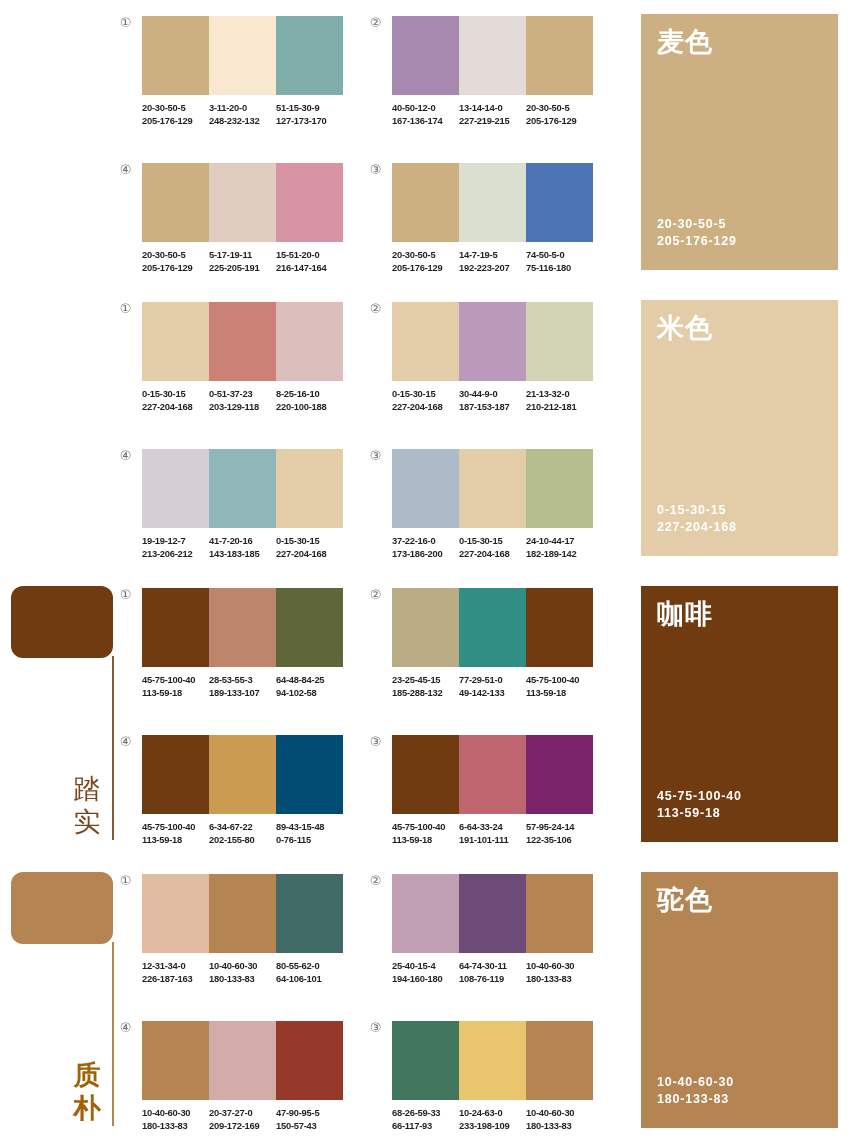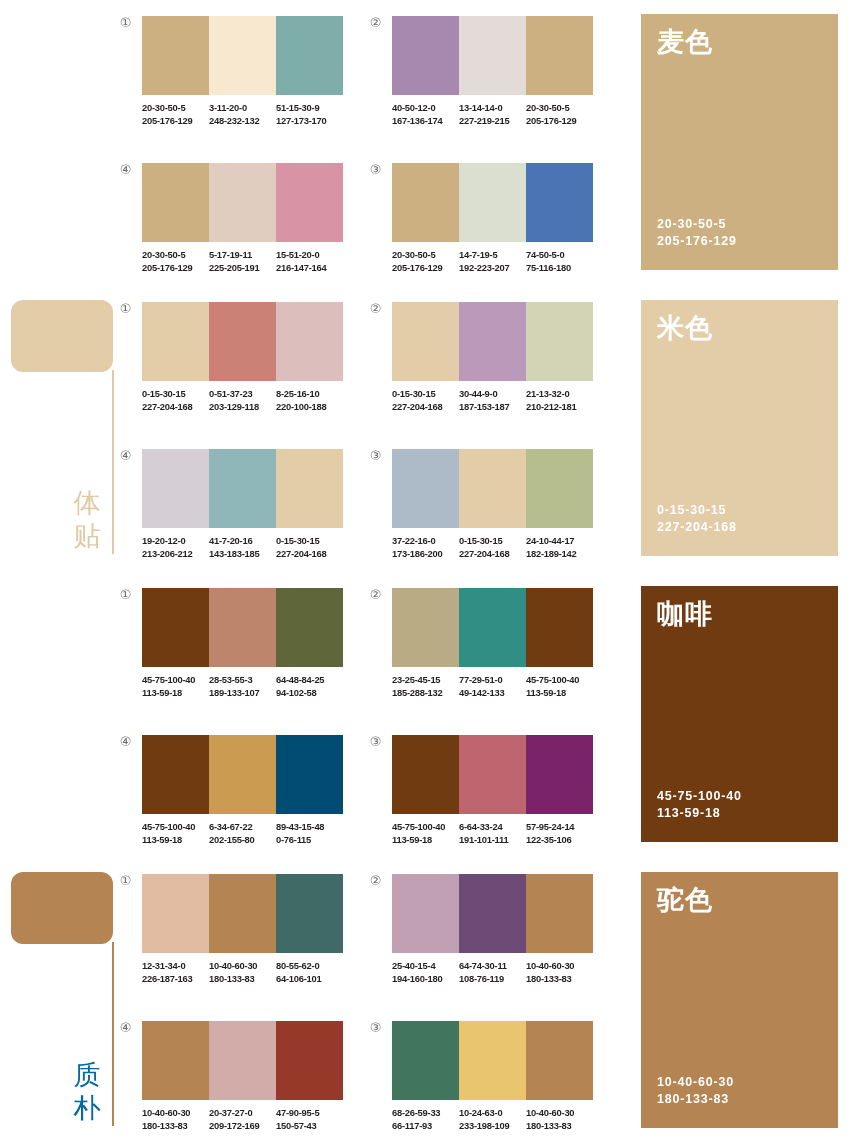--- a/index.html
+++ b/index.html
@@ -233,25 +233,20 @@
       </div>
       <div class="hero" style="background: rgb(205, 176, 129);">
         <div class="hero-title">麦色</div>
         <div class="hero-codes">
           <span>20-30-50-5</span>
           <span>205-176-129</span>
         </div>
       </div>
     </div>
     <div class="section">
-      <div class="key-col">
-        <div class="key-swatch" style="background: rgb(227, 204, 168);"></div>
-        <div class="key-line" style="background: rgb(224, 201, 165);"></div>
-        <div class="key-name" style="color: rgb(224, 201, 165);">体贴</div>
-      </div>
       <div class="group" style="left: 142px; top: 16px;">
         <div class="grp-num" style="border: none; font-size: 13px; left: -24px; top: -1px;">①</div>
         <div class="bars">
           <div class="bar" style="background: rgb(227, 204, 168);"></div>
           <div class="bar" style="background: rgb(203, 129, 118);"></div>
           <div class="bar" style="background: rgb(220, 190, 188);"></div>
         </div>
         <div class="captions">
           <div class="cap">
             <span class="cmyk">0-15-30-15</span>
@@ -291,21 +286,21 @@
       </div>
       <div class="group" style="left: 142px; top: 163px;">
         <div class="grp-num" style="border: none; font-size: 13px; left: -24px; top: -1px;">④</div>
         <div class="bars">
           <div class="bar" style="background: rgb(213, 206, 212);"></div>
           <div class="bar" style="background: rgb(143, 183, 185);"></div>
           <div class="bar" style="background: rgb(227, 204, 168);"></div>
         </div>
         <div class="captions">
           <div class="cap">
-            <span class="cmyk">19-20-12-0</span>
+            <span class="cmyk">19-19-12-7</span>
             <span class="rgb">213-206-212</span>
           </div>
           <div class="cap">
             <span class="cmyk">41-7-20-16</span>
             <span class="rgb">143-183-185</span>
           </div>
           <div class="cap">
             <span class="cmyk">0-15-30-15</span>
             <span class="rgb">227-204-168</span>
           </div>
@@ -335,20 +330,25 @@
       </div>
       <div class="hero" style="background: rgb(227, 204, 168);">
         <div class="hero-title">米色</div>
         <div class="hero-codes">
           <span>0-15-30-15</span>
           <span>227-204-168</span>
         </div>
       </div>
     </div>
     <div class="section">
+      <div class="key-col">
+        <div class="key-swatch" style="background: rgb(113, 59, 18);"></div>
+        <div class="key-line" style="background: rgb(138, 90, 43);"></div>
+        <div class="key-name" style="color: rgb(122, 68, 24);">踏实</div>
+      </div>
       <div class="group" style="left: 142px; top: 16px;">
         <div class="grp-num" style="border: none; font-size: 13px; left: -24px; top: -1px;">①</div>
         <div class="bars">
           <div class="bar" style="background: rgb(113, 59, 18);"></div>
           <div class="bar" style="background: rgb(189, 133, 107);"></div>
           <div class="bar" style="background: rgb(94, 102, 58);"></div>
         </div>
         <div class="captions">
           <div class="cap">
             <span class="cmyk">45-75-100-40</span>
@@ -435,21 +435,21 @@
         <div class="hero-codes">
           <span>45-75-100-40</span>
           <span>113-59-18</span>
         </div>
       </div>
     </div>
     <div class="section">
       <div class="key-col">
         <div class="key-swatch" style="background: rgb(180, 133, 83);"></div>
         <div class="key-line" style="background: rgb(180, 133, 83);"></div>
-        <div class="key-name" style="color: #0369a1;">质朴</div>
+        <div class="key-name" style="color: #a16207; font-weight: bold;">质朴</div>
       </div>
       <div class="group" style="left: 142px; top: 16px;">
         <div class="grp-num" style="border: none; font-size: 13px; left: -24px; top: -1px;">①</div>
         <div class="bars">
           <div class="bar" style="background: rgb(226, 187, 163);"></div>
           <div class="bar" style="background: rgb(180, 133, 83);"></div>
           <div class="bar" style="background: rgb(64, 106, 101);"></div>
         </div>
         <div class="captions">
           <div class="cap">

